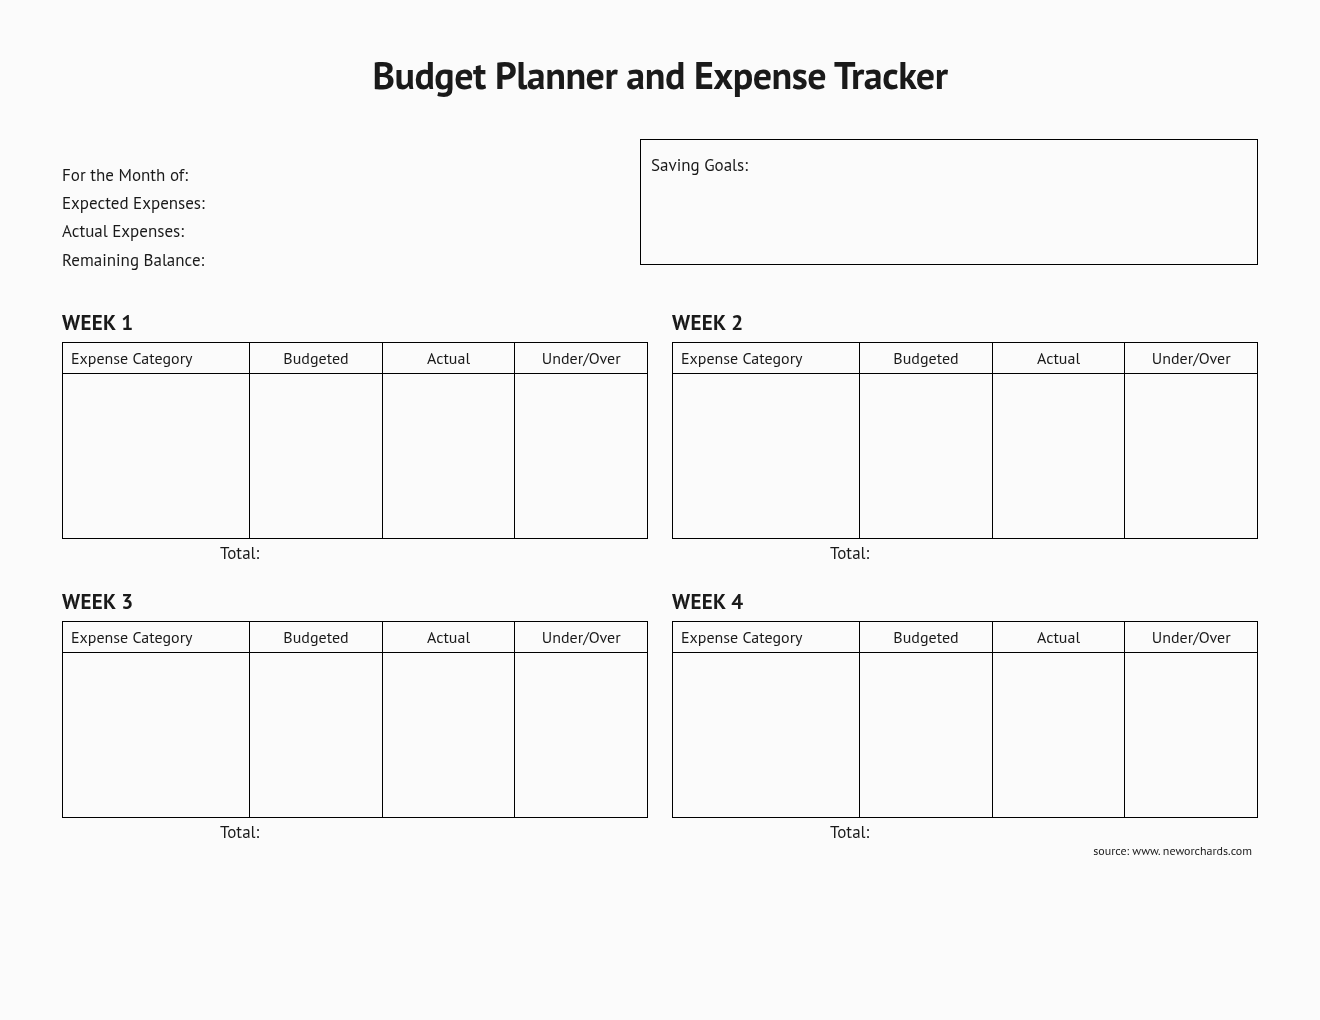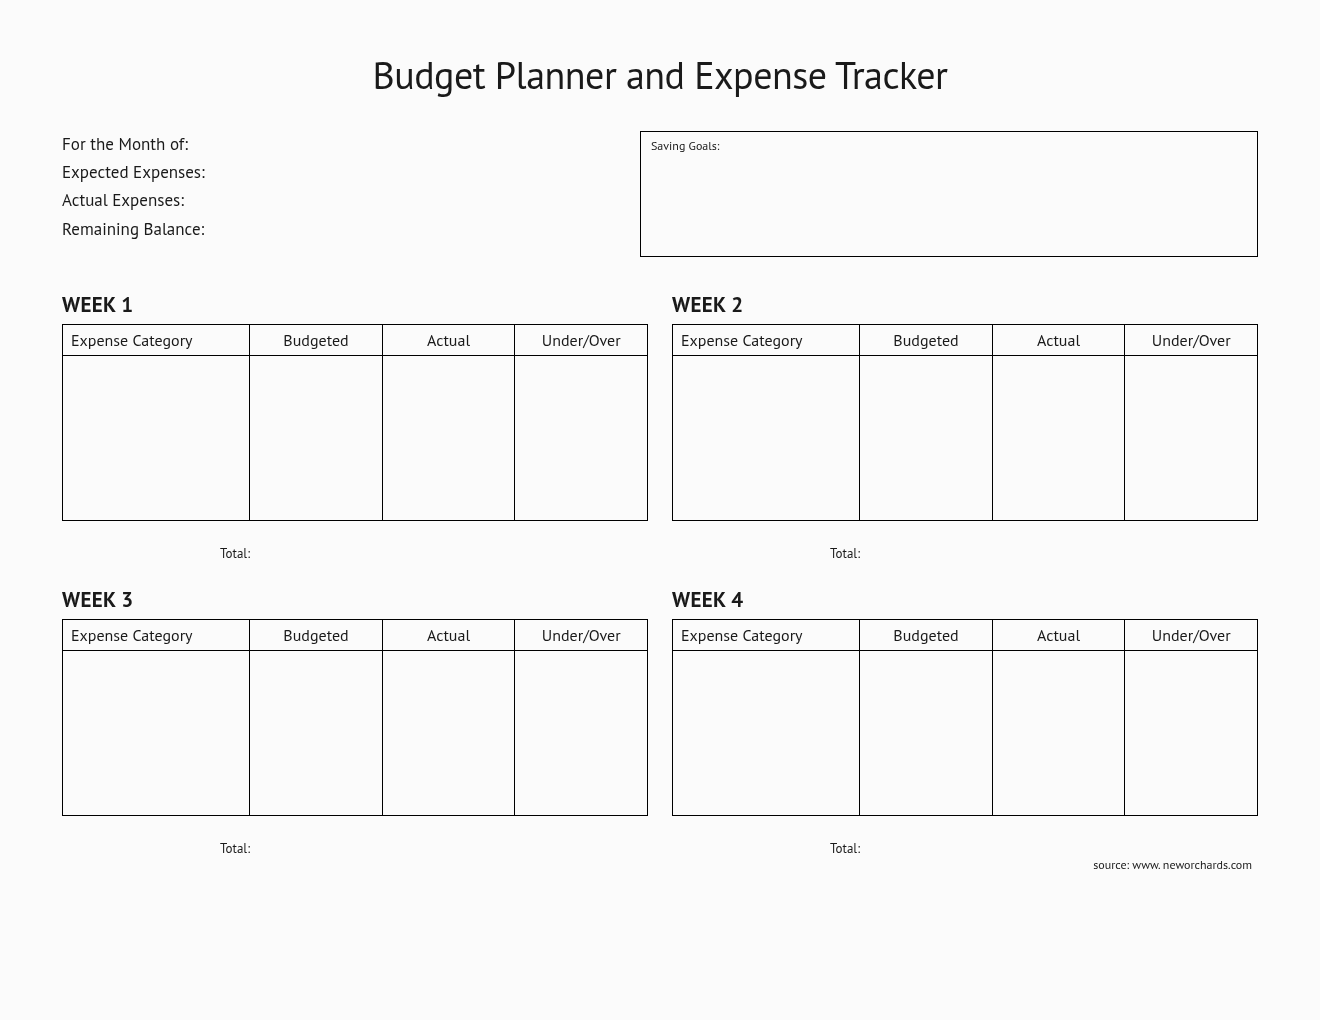--- a/index.html
+++ b/index.html
@@ -6,43 +6,44 @@
     body {
       width: 1320px;
       height: 1020px;
       background: #fbfbfb;
       font-family: 'Segoe UI', 'PT Sans', -apple-system, sans-serif;
       color: #1a1a1a;
       padding: 50px 62px 40px 62px;
     }
     .title {
       font-size: 38px;
-      font-weight: 400;
+      font-weight: 700;
       text-align: center;
-      margin-bottom: 32px;
+      margin-bottom: 40px;
       letter-spacing: -0.5px;
     }
     .top-row {
       display: flex;
       gap: 38px;
       margin-bottom: 34px;
       align-items: flex-start;
     }
     .summary {
       flex: 0 0 540px;
       font-size: 17px;
       line-height: 1.6;
+      margin-top: 23px;
     }
     .summary div { margin-bottom: 1px; }
     .saving-goals {
       flex: 1;
       border: 1px solid #000;
       height: 126px;
-      padding: 6px 10px;
-      font-size: 12px;
+      padding: 14px 10px;
+      font-size: 17px;
     }
     .weeks-grid {
       display: grid;
       grid-template-columns: 1fr 1fr;
       column-gap: 38px;
       row-gap: 34px;
       gap: 24px;
     }
     .week-block {}
     .week-title {
@@ -64,22 +65,22 @@
       text-align: center;
       height: 30px;
     }
     table.expense th:first-child { text-align: left; width: 32%; }
     table.expense th { font-weight: 400; }
     table.expense td.body-cell {
       height: 165px;
       vertical-align: top;
     }
     .total-row {
-      font-size: 13px;
-      margin-top: 24px;
+      font-size: 17px;
+      margin-top: 3px;
       padding-left: 158px;
     }
     .source {
       text-align: right;
       font-size: 12px;
       padding-right: 6px;
     }
   </style>
 </head>
 <body>

